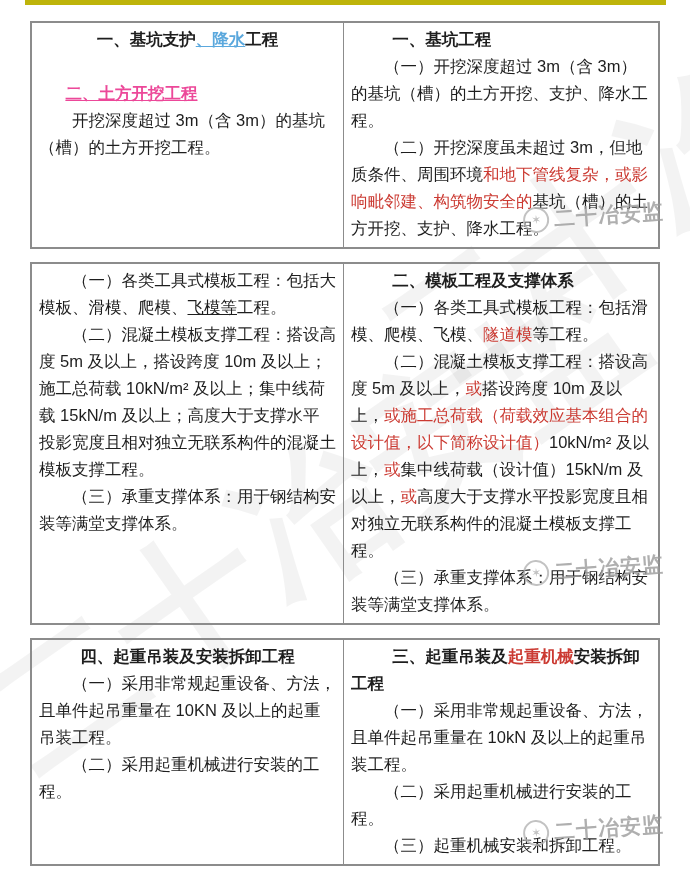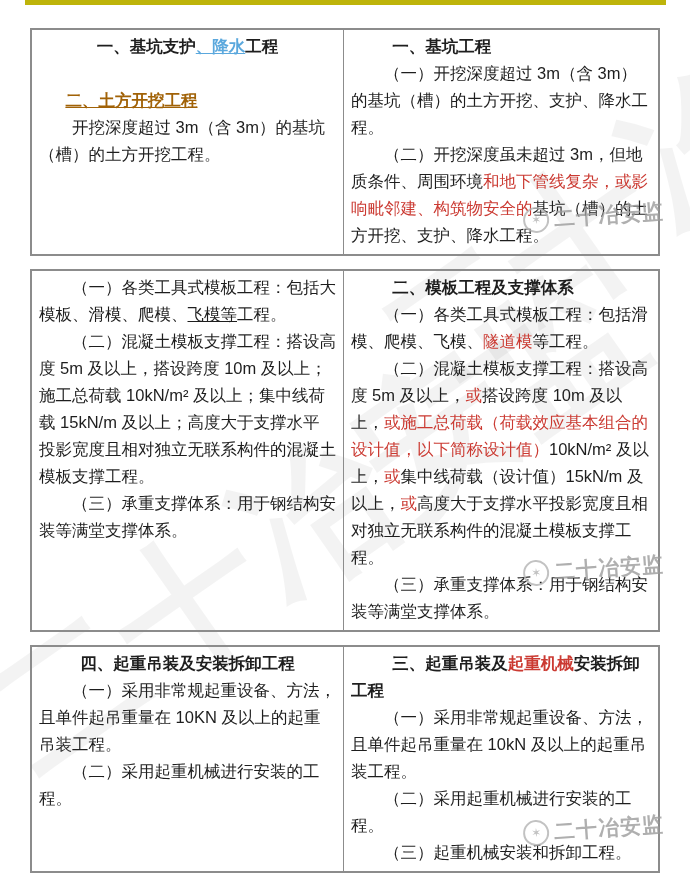--- a/index.html
+++ b/index.html
@@ -2,30 +2,30 @@
 <html><head>
 <meta charset="utf-8">
 <style>
   html,body{margin:0;padding:0;}
   body{
     width:690px;height:873px;overflow:hidden;position:relative;
     background:#ffffff;color:#1e1e1e;
     font-family:"Liberation Sans","DejaVu Sans",sans-serif;
   }
   .accent-bar{position:absolute;top:0;left:25px;width:641px;height:5px;background:#beb40a;}
-  .content{padding-top:28px;position:relative;z-index:1;}
+  .content{padding-top:21px;position:relative;z-index:1;}
   .tbl{width:630px;margin:0 0 13px 30px;border:2px solid #8c8c8c;display:flex;box-sizing:border-box;}
   .cell{box-sizing:border-box;padding:3px 7px 5px;font-size:16.5px;line-height:27px;}
   .cell-l{width:312px;border-right:1px solid #8c8c8c;}
   .cell-r{flex:1;}
   .cell p{margin:0;text-indent:2em;}
   p.hdr-c{font-weight:bold;text-align:center;text-indent:0;}
   p.hdr-r{font-weight:bold;text-indent:2.5em;}
   p.p-sub{text-indent:1.6em;margin-top:27px;}
-  .sub-link{color:#a16207;font-weight:bold;text-decoration:underline;}
+  .sub-link{color:#ec4899;font-weight:bold;text-decoration:underline;}
   .red{color:#cb3a32;}
   .lblue{color:#5ba8dd;text-decoration:underline;}
   .ul{text-decoration:underline;text-align:center;}
   .stamp{position:absolute;right:26px;display:flex;align-items:center;gap:5px;
          color:#9c9c9c;opacity:.8;transform:rotate(-4deg);z-index:2;}
   .stamp .seal{width:22px;height:22px;border:2px solid #b3b3b3;border-radius:50%;
                font-size:12px;line-height:22px;text-align:center;color:#b3b3b3;flex:0 0 auto;}
   .stamp .stamp-text{font-size:21px;font-weight:bold;letter-spacing:1px;white-space:nowrap;}
   .stamp1{top:202px;} .stamp2{top:555px;} .stamp3{top:815px;}
   .bg-mark{position:absolute;color:#000;opacity:0.045;font-size:150px;font-weight:bold;

